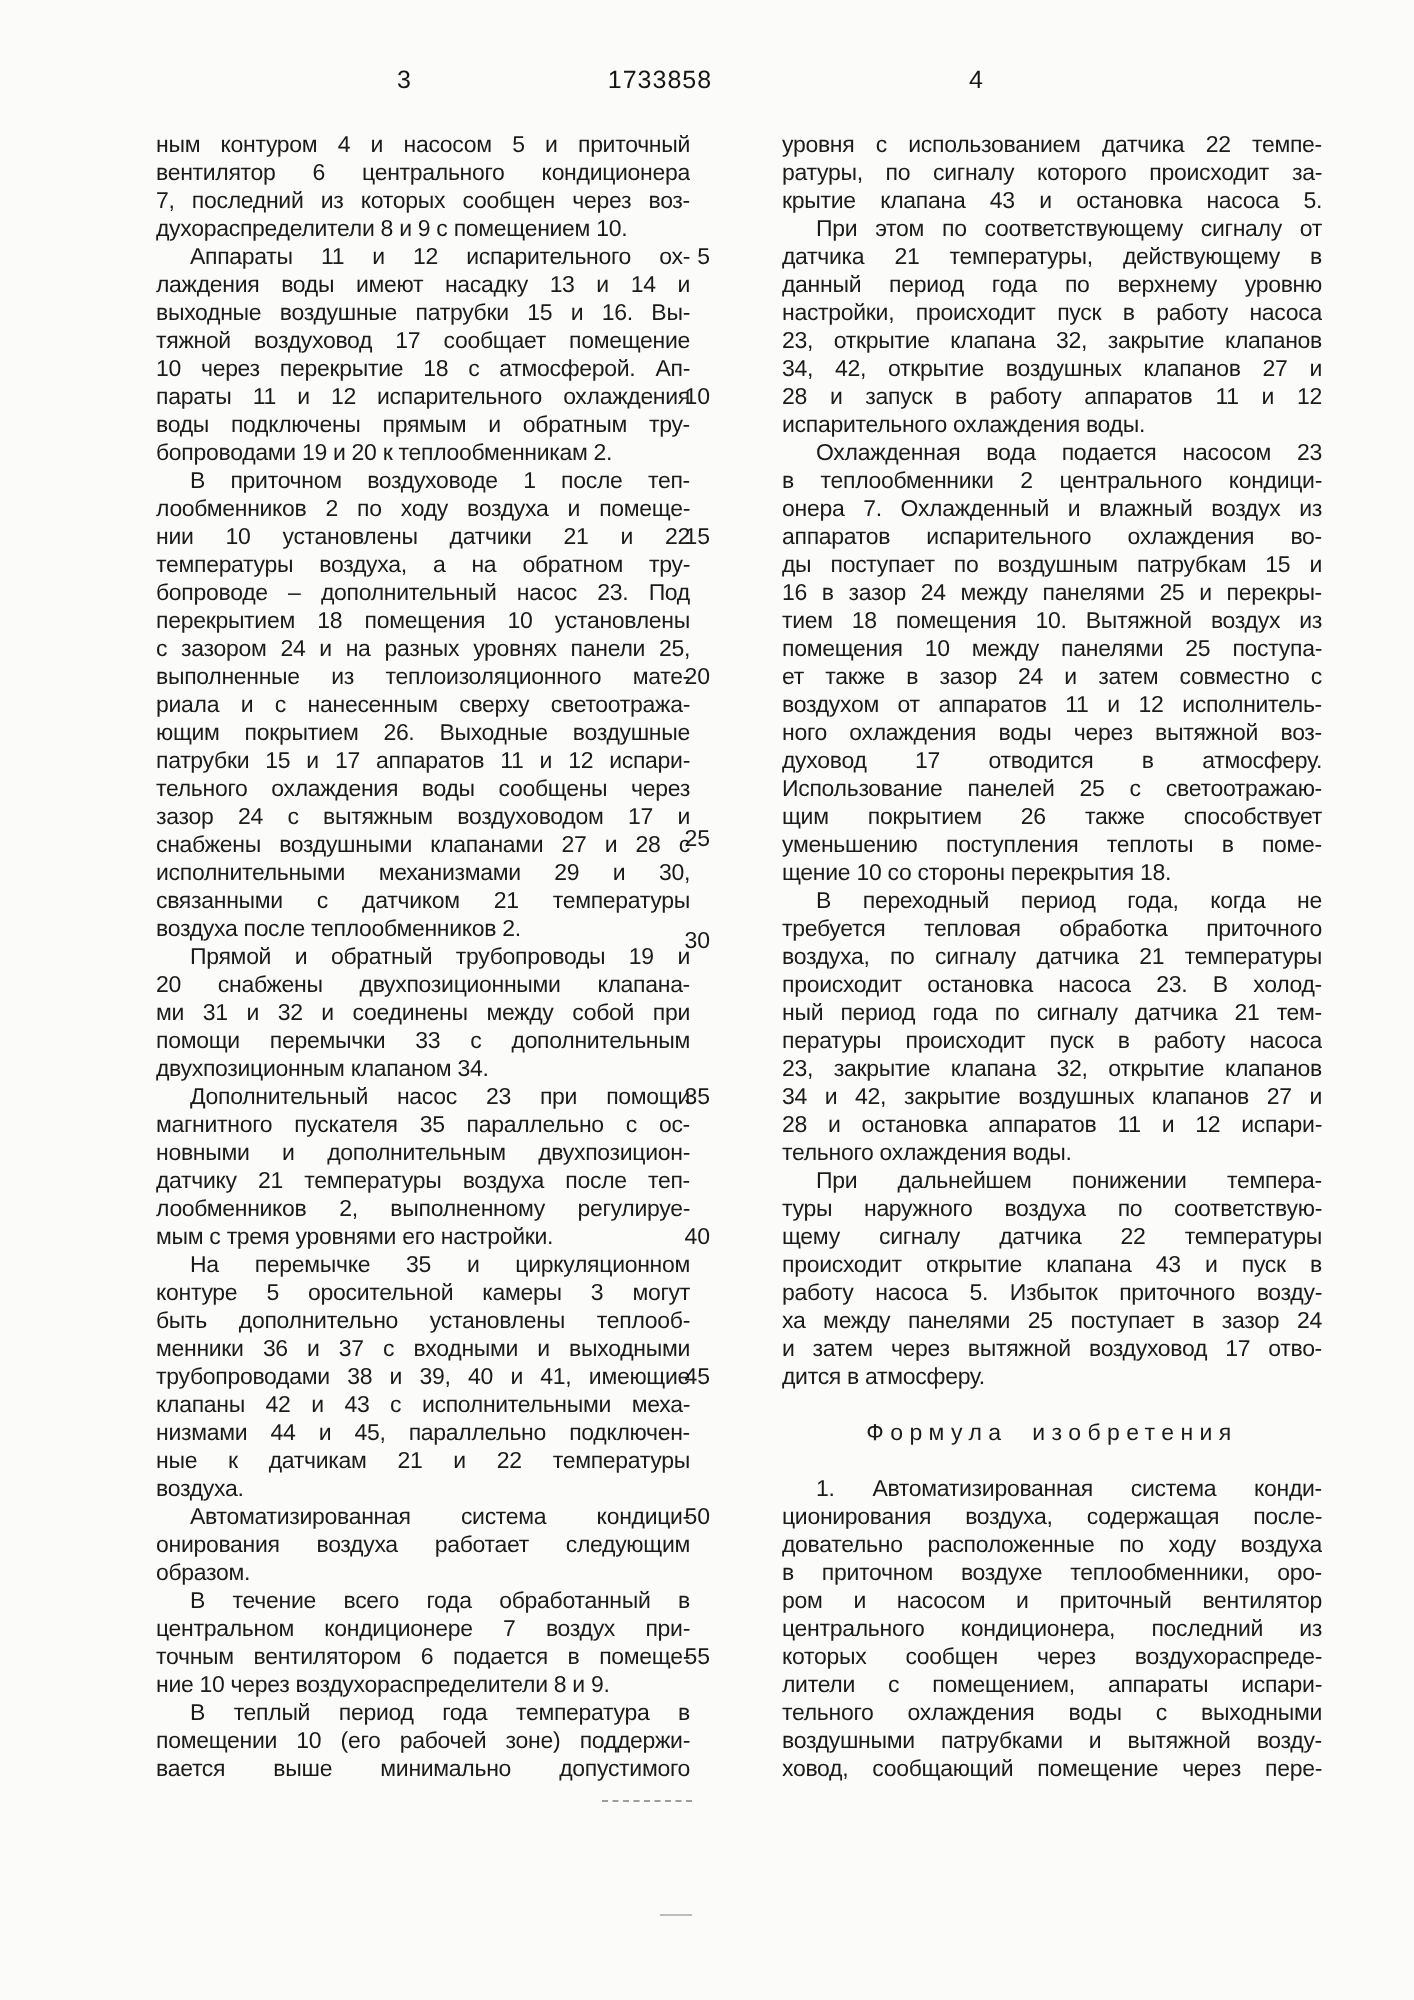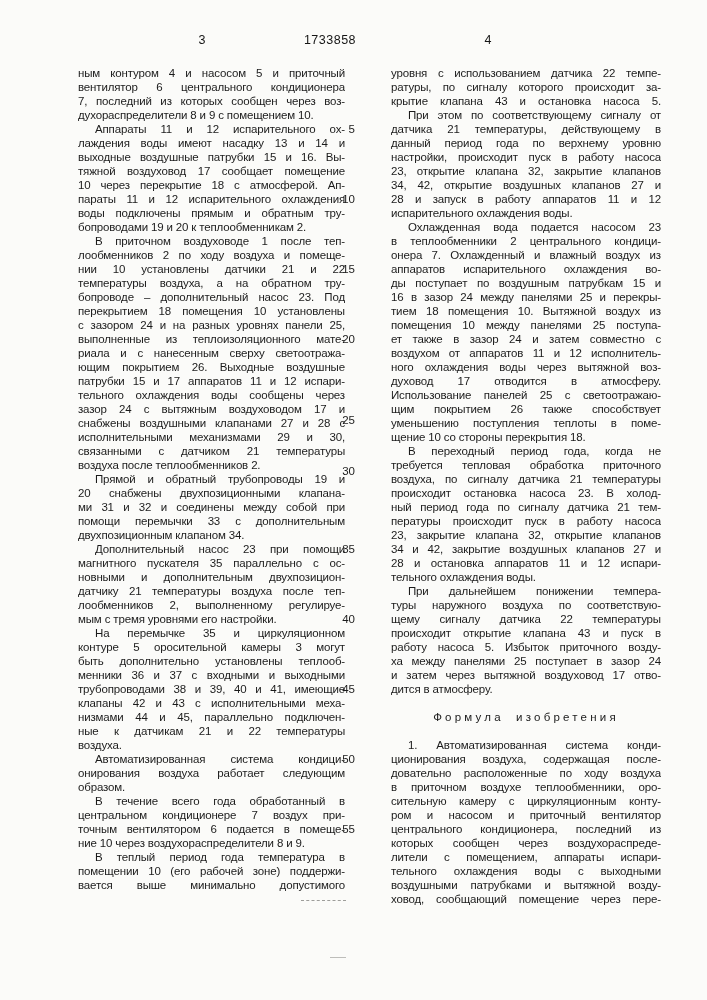--- a/index.html
+++ b/index.html
@@ -212,21 +212,20 @@
       <div class="line">ха между панелями 25 поступает в зазор 24</div>
       <div class="line">и затем через вытяжной воздуховод 17 отво-</div>
       <div class="line flush">дится в атмосферу.</div>
       <div class="line"></div>
       <div class="line heading">Формула изобретения</div>
       <div class="line"></div>
       <div class="line indent">1. Автоматизированная система конди-</div>
       <div class="line">ционирования воздуха, содержащая после-</div>
       <div class="line">довательно расположенные по ходу воздуха</div>
       <div class="line">в приточном воздухе теплообменники, оро-</div>
-      <div class="line">сительную камеру с циркуляционным конту-</div>
       <div class="line">ром и насосом и приточный вентилятор</div>
       <div class="line">центрального кондиционера, последний из</div>
       <div class="line">которых сообщен через воздухораспреде-</div>
       <div class="line">лители с помещением, аппараты испари-</div>
       <div class="line">тельного охлаждения воды с выходными</div>
       <div class="line">воздушными патрубками и вытяжной возду-</div>
       <div class="line">ховод, сообщающий помещение через пере-</div>
     </div>
 
   <div class="artifact-dash" style="left:301px; top:900px; width:45px;"></div>

